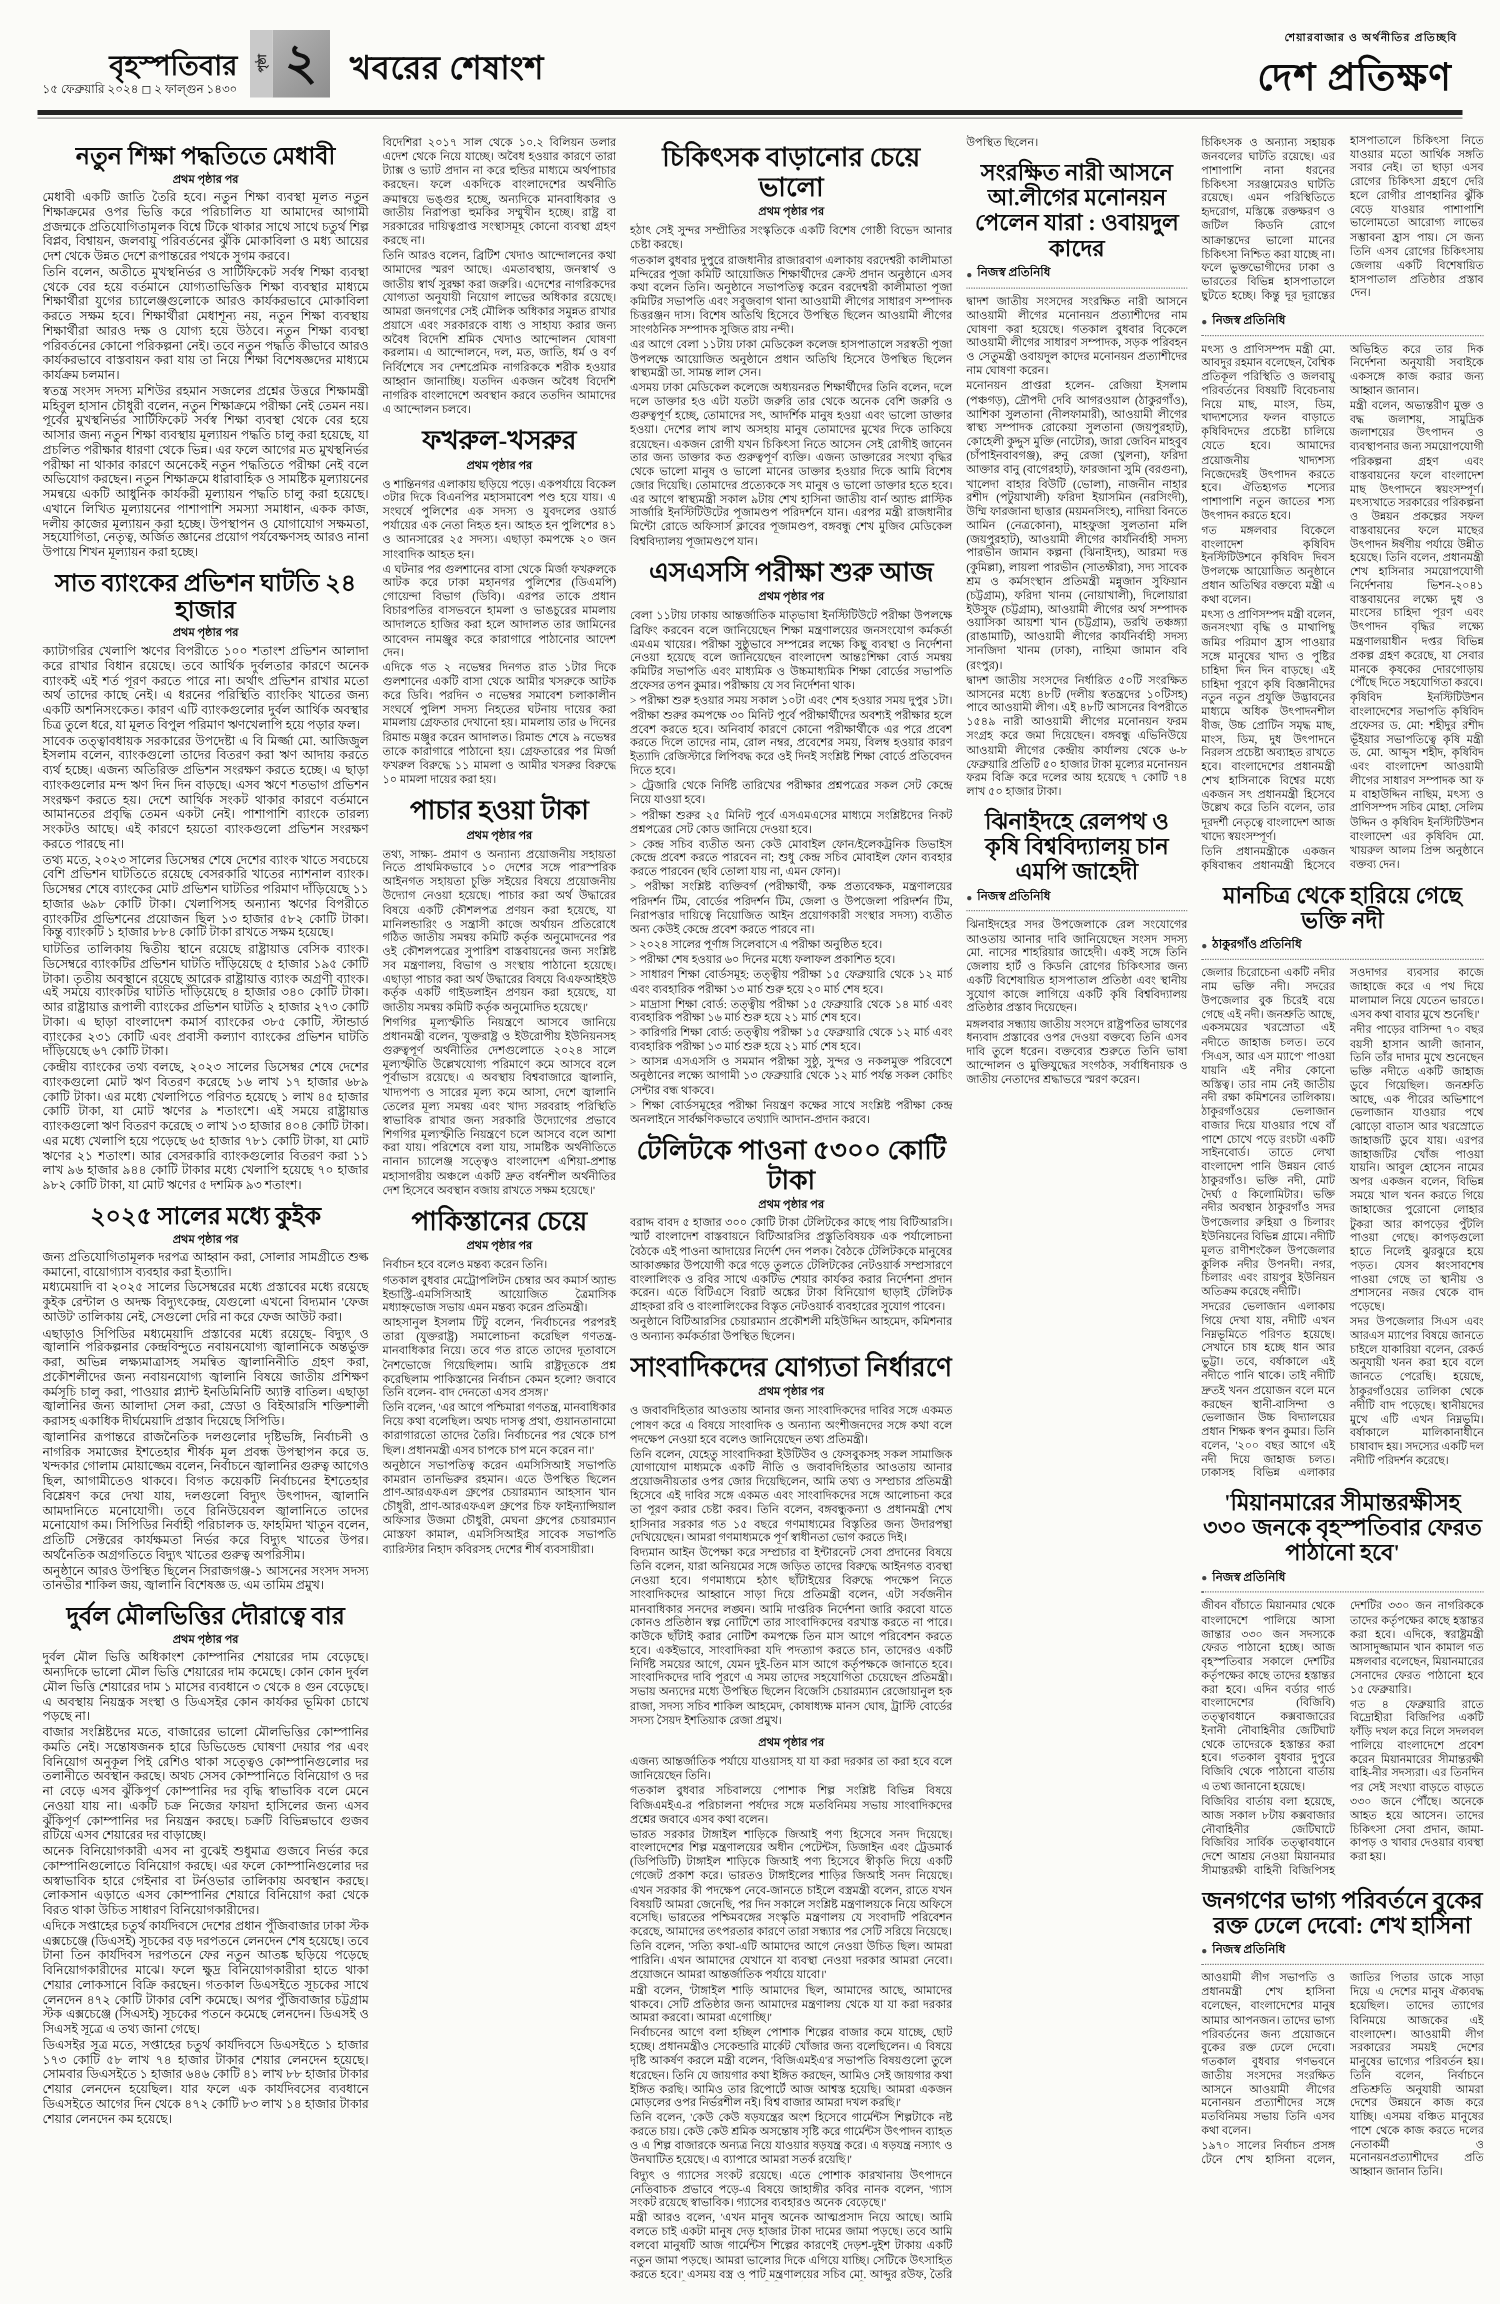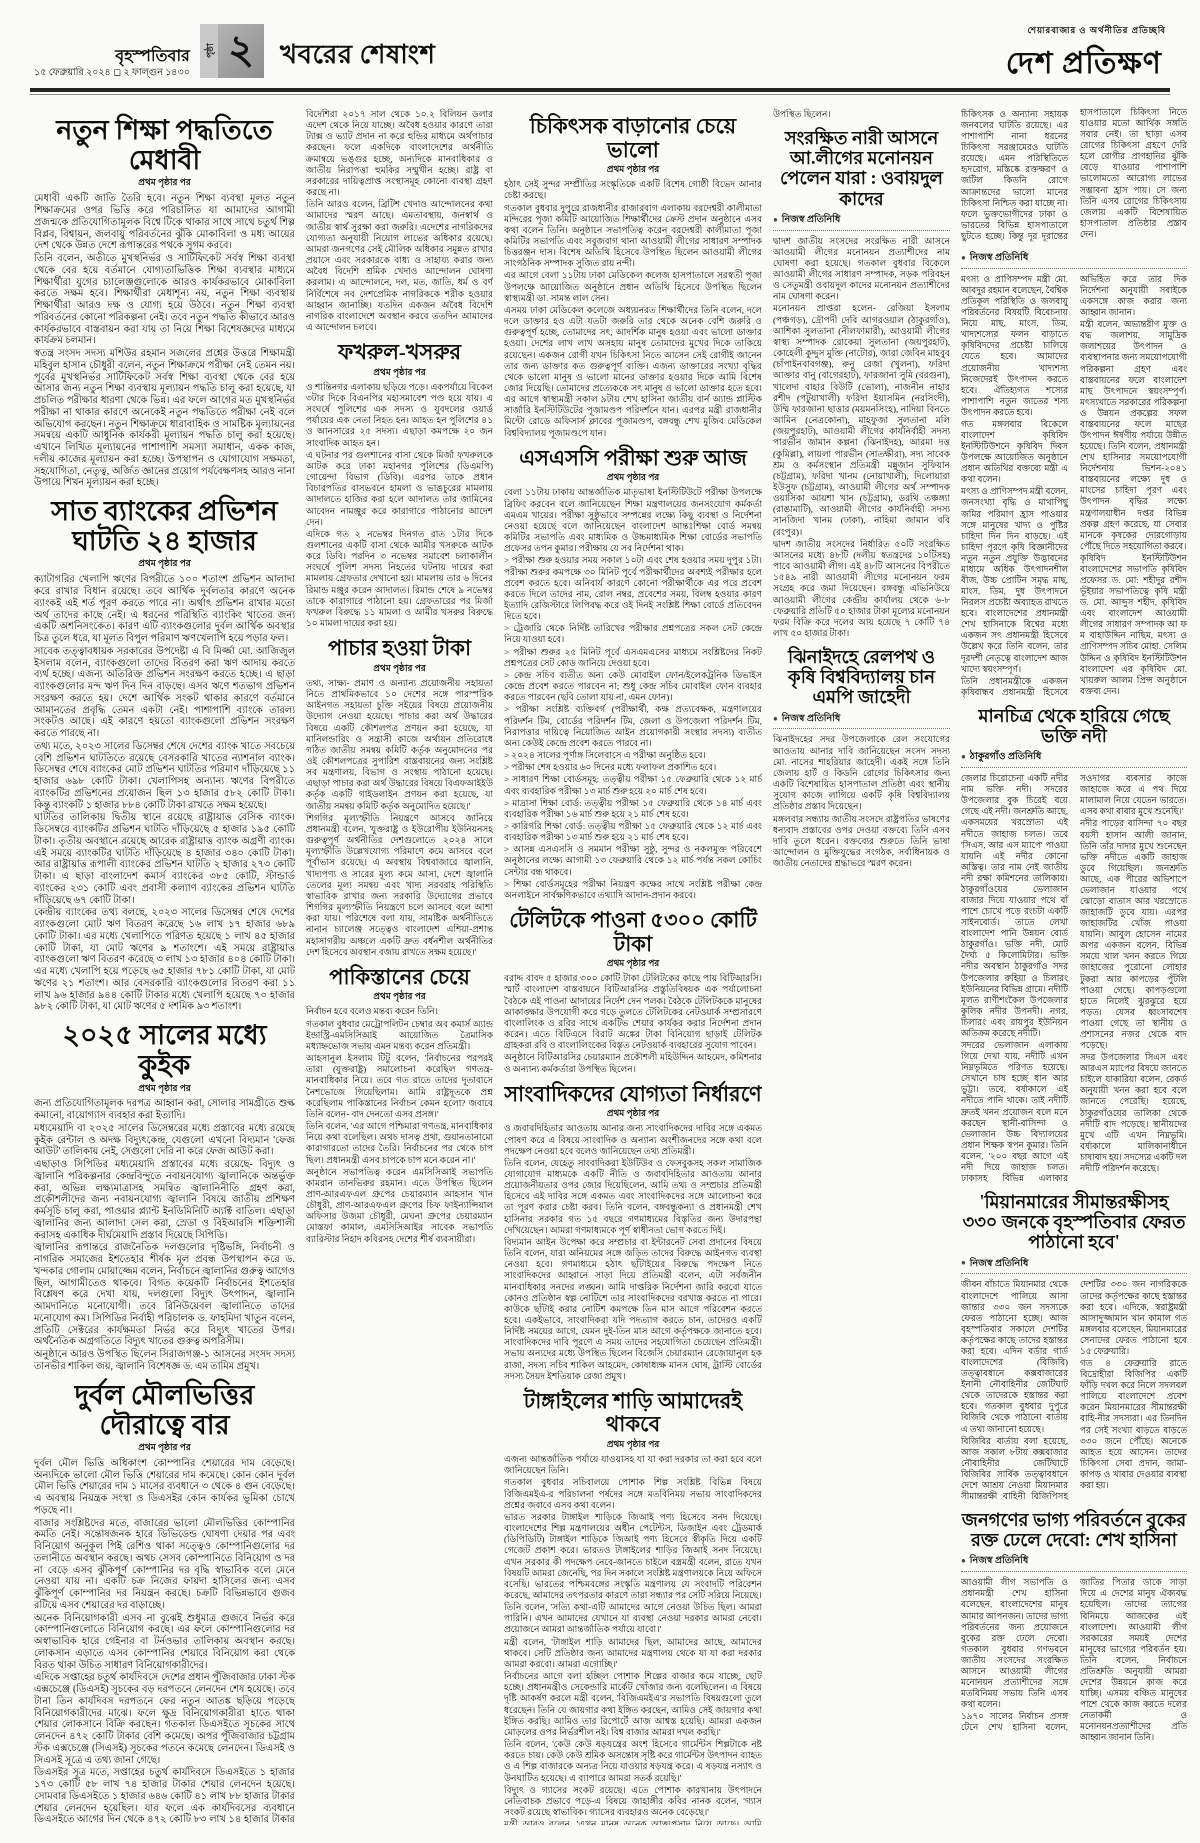--- a/index.html
+++ b/index.html
@@ -2,21 +2,21 @@
 <html lang="bn"><head>
 <meta charset="utf-8">
 <style>
   html,body{margin:0;padding:0;}
   body{width:1200px;height:1843px;overflow:hidden;background:#fbfbf8;color:#0e0e0e;
        font-family:"Liberation Serif","DejaVu Serif",serif;}
   .page{width:1200px;height:1843px;position:relative;}
   
   .masthead{display:flex;align-items:flex-end;padding:26px 34px 8px 34px;height:52px;}
   .dateblock{text-align:right;line-height:1.15;margin-right:10px;min-width:150px;}
-  .weekday{font-weight:bold;font-size:16px;}
+  .weekday{font-weight:bold;font-size:22px;}
   .dateline{font-size:9.5px;margin-top:2px;}
   .pagebadge{display:flex;align-items:stretch;height:54px;margin-right:10px;}
   .pagelabel{background:#c9c9c9;color:#222;writing-mode:vertical-rl;transform:rotate(180deg);
              font-size:9px;font-weight:bold;padding:2px 1px;display:flex;align-items:center;justify-content:center;width:16px;}
   .pagenum{background:linear-gradient(135deg,#b4b4b4 0%,#8e8e8e 100%);color:#111;font-weight:900;
            font-size:40px;width:46px;display:flex;align-items:center;justify-content:center;}
   .sectiontitle{font-size:26px;font-weight:900;letter-spacing:0.5px;margin-left:6px;white-space:nowrap;text-align:center;}
   .logoblock{margin-left:auto;text-align:center;line-height:1;}
   .logotagline{font-size:8.5px;font-weight:bold;letter-spacing:1px;margin-bottom:14px;text-align:left;padding-left:26px;}
   .logotitle{font-size:30px;font-weight:900;letter-spacing:1px;font-family:"Liberation Serif","DejaVu Serif",serif;}
@@ -25,21 +25,21 @@
   
   .cols{display:flex;gap:11px;padding:4px 34px 0 34px;height:1718px;overflow:hidden;}
   .col{flex:none;overflow:hidden;height:100%;}
   .c1{width:261px;font-size:9.8px;line-height:1.2;}
   .c2{width:187px;font-size:9px;line-height:1.24;}
   .c3{width:258px;font-size:9px;line-height:1.24;}
   .c4{width:177px;font-size:9px;line-height:1.24;}
   .cR{width:226px;font-size:8.8px;line-height:1.26;}
   article{margin-bottom:7px;}
   .a-headline{text-align:center;font-weight:900;line-height:1.12;margin:8px 0 2px 0;}
-  .h-xl{font-size:27px;}
+  .h-xl{font-size:19px;}
   .h-l{font-size:21px;}
   .h-l2{font-size:21px;}
   .h-m{font-size:18px;}
   .a-kicker{text-align:center;font-weight:bold;font-size:9px;margin:1px 0 4px 0;}
   .a-byline{font-size:9.5px;font-weight:bold;padding:3px 0 4px 0;border-bottom:1px dotted #777;margin-bottom:5px;display:flex;align-items:center;gap:4px;}
   .bullet{color:#444;font-size:8px;}
   .a-body p{margin:0 0 1px 0;text-align:justify;text-justify:inter-word;}
   .cols2{columns:2;column-gap:12px;}
   .stub .a-body p:first-child{margin-top:2px;}
 </style>
@@ -192,21 +192,20 @@
       <article>
         <h2 class="a-headline h-l2">সাংবাদিকদের যোগ্যতা নির্ধারণে</h2>
         <div class="a-kicker">প্রথম পৃষ্ঠার পর</div>
         <div class="a-body">
             <p>ও জবাবদিহিতার আওতায় আনার জন্য সাংবাদিকদের দাবির সঙ্গে একমত পোষণ করে এ বিষয়ে সাংবাদিক ও অন্যান্য অংশীজনদের সঙ্গে কথা বলে পদক্ষেপ নেওয়া হবে বলেও জানিয়েছেন তথ্য প্রতিমন্ত্রী।</p>
             <p>তিনি বলেন, যেহেতু সাংবাদিকরা ইউটিউব ও ফেসবুকসহ সকল সামাজিক যোগাযোগ মাধ্যমকে একটি নীতি ও জবাবদিহিতার আওতায় আনার প্রয়োজনীয়তার ওপর জোর দিয়েছিলেন, আমি তথ্য ও সম্প্রচার প্রতিমন্ত্রী হিসেবে এই দাবির সঙ্গে একমত এবং সাংবাদিকদের সঙ্গে আলোচনা করে তা পূরণ করার চেষ্টা করব। তিনি বলেন, বঙ্গবন্ধুকন্যা ও প্রধানমন্ত্রী শেখ হাসিনার সরকার গত ১৫ বছরে গণমাধ্যমের বিস্তৃতির জন্য উদারপন্থা দেখিয়েছেন। আমরা গণমাধ্যমকে পূর্ণ স্বাধীনতা ভোগ করতে দিই।</p>
             <p>বিদ্যমান আইন উপেক্ষা করে সম্প্রচার বা ইন্টারনেট সেবা প্রদানের বিষয়ে তিনি বলেন, যারা অনিয়মের সঙ্গে জড়িত তাদের বিরুদ্ধে আইনগত ব্যবস্থা নেওয়া হবে। গণমাধ্যমে হঠাৎ ছাঁটাইয়ের বিরুদ্ধে পদক্ষেপ নিতে সাংবাদিকদের আহ্বানে সাড়া দিয়ে প্রতিমন্ত্রী বলেন, এটা সর্বজনীন মানবাধিকার সনদের লঙ্ঘন। আমি দাপ্তরিক নির্দেশনা জারি করবো যাতে কোনও প্রতিষ্ঠান স্বল্প নোটিশে তার সাংবাদিকদের বরখাস্ত করতে না পারে। কাউকে ছাঁটাই করার নোটিশ কমপক্ষে তিন মাস আগে পরিবেশন করতে হবে। একইভাবে, সাংবাদিকরা যদি পদত্যাগ করতে চান, তাদেরও একটি নির্দিষ্ট সময়ের আগে, যেমন দুই-তিন মাস আগে কর্তৃপক্ষকে জানাতে হবে। সাংবাদিকদের দাবি পূরণে এ সময় তাদের সহযোগিতা চেয়েছেন প্রতিমন্ত্রী। সভায় অন্যদের মধ্যে উপস্থিত ছিলেন বিজেসি চেয়ারম্যান রেজোয়ানুল হক রাজা, সদস্য সচিব শাকিল আহমেদ, কোষাধ্যক্ষ মানস ঘোষ, ট্রাস্টি বোর্ডের সদস্য সৈয়দ ইশতিয়াক রেজা প্রমুখ।</p>
           </div>
       </article>
       <article>
-        <h2 class="a-headline h-l2">টাঙ্গাইলের শাড়ি আমাদেরই থাকবে</h2>
         <div class="a-kicker">প্রথম পৃষ্ঠার পর</div>
         <div class="a-body">
             <p>এজন্য আন্তর্জাতিক পর্যায়ে যাওয়াসহ যা যা করা দরকার তা করা হবে বলে জানিয়েছেন তিনি।</p>
             <p>গতকাল বুধবার সচিবালয়ে পোশাক শিল্প সংশ্লিষ্ট বিভিন্ন বিষয়ে বিজিএমইএ-র পরিচালনা পর্ষদের সঙ্গে মতবিনিময় সভায় সাংবাদিকদের প্রশ্নের জবাবে এসব কথা বলেন।</p>
             <p>ভারত সরকার টাঙ্গাইল শাড়িকে জিআই পণ্য হিসেবে সনদ দিয়েছে। বাংলাদেশের শিল্প মন্ত্রণালয়ের অধীন পেটেন্টস, ডিজাইন এবং ট্রেডমার্ক (ডিপিডিটি) টাঙ্গাইল শাড়িকে জিআই পণ্য হিসেবে স্বীকৃতি দিয়ে একটি গেজেট প্রকাশ করে। ভারতও টাঙ্গাইলের শাড়ির জিআই সনদ নিয়েছে। এখন সরকার কী পদক্ষেপ নেবে-জানতে চাইলে বস্ত্রমন্ত্রী বলেন, রাতে যখন বিষয়টি আমরা জেনেছি, পর দিন সকালে সংশ্লিষ্ট মন্ত্রণালয়কে নিয়ে অফিসে বসেছি। ভারতের পশ্চিমবঙ্গের সংস্কৃতি মন্ত্রণালয় যে সংবাদটি পরিবেশন করেছে, আমাদের তৎপরতার কারণে তারা সন্ধ্যার পর সেটি সরিয়ে নিয়েছে।</p>
             <p>তিনি বলেন, 'সত্যি কথা-এটি আমাদের আগে নেওয়া উচিত ছিল। আমরা পারিনি। এখন আমাদের যেখানে যা ব্যবস্থা নেওয়া দরকার আমরা নেবো। প্রয়োজনে আমরা আন্তর্জাতিক পর্যায়ে যাবো।'</p>
             <p>মন্ত্রী বলেন, 'টাঙ্গাইল শাড়ি আমাদের ছিল, আমাদের আছে, আমাদের থাকবে। সেটি প্রতিষ্ঠার জন্য আমাদের মন্ত্রণালয় থেকে যা যা করা দরকার আমরা করবো। আমরা এগোচ্ছি।'</p>
             <p>নির্বাচনের আগে বলা হচ্ছিল পোশাক শিল্পের বাজার কমে যাচ্ছে, ছোট হচ্ছে। প্রধানমন্ত্রীও সেকেন্ডারি মার্কেট খোঁজার জন্য বলেছিলেন। এ বিষয়ে দৃষ্টি আকর্ষণ করলে মন্ত্রী বলেন, 'বিজিএমইএ'র সভাপতি বিষয়গুলো তুলে ধরেছেন। তিনি যে জায়গার কথা ইঙ্গিত করছেন, আমিও সেই জায়গার কথা ইঙ্গিত করছি। আমিও তার রিপোর্টে আজ আশ্বস্ত হয়েছি। আমরা একজন মোড়লের ওপর নির্ভরশীল নই। বিশ্ব বাজার আমরা দখল করছি।'</p>
             <p>তিনি বলেন, 'কেউ কেউ ষড়যন্ত্রের অংশ হিসেবে গার্মেন্টস শিল্পটাকে নষ্ট করতে চায়। কেউ কেউ শ্রমিক অসন্তোষ সৃষ্টি করে গার্মেন্টস উৎপাদন ব্যাহত ও এ শিল্প বাজারকে অন্যত্র নিয়ে যাওয়ার ষড়যন্ত্র করে। এ ষড়যন্ত্র নস্যাৎ ও উনঘাটিত হয়েছে। এ ব্যাপারে আমরা সতর্ক রয়েছি।'</p>
             <p>বিদ্যুৎ ও গ্যাসের সংকট রয়েছে। এতে পোশাক কারখানায় উৎপাদনে নেতিবাচক প্রভাবে পড়ে-এ বিষয়ে জাহাঙ্গীর কবির নানক বলেন, 'গ্যাস সংকট রয়েছে স্বাভাবিক। গ্যাসের ব্যবহারও অনেক বেড়েছে।'</p>

